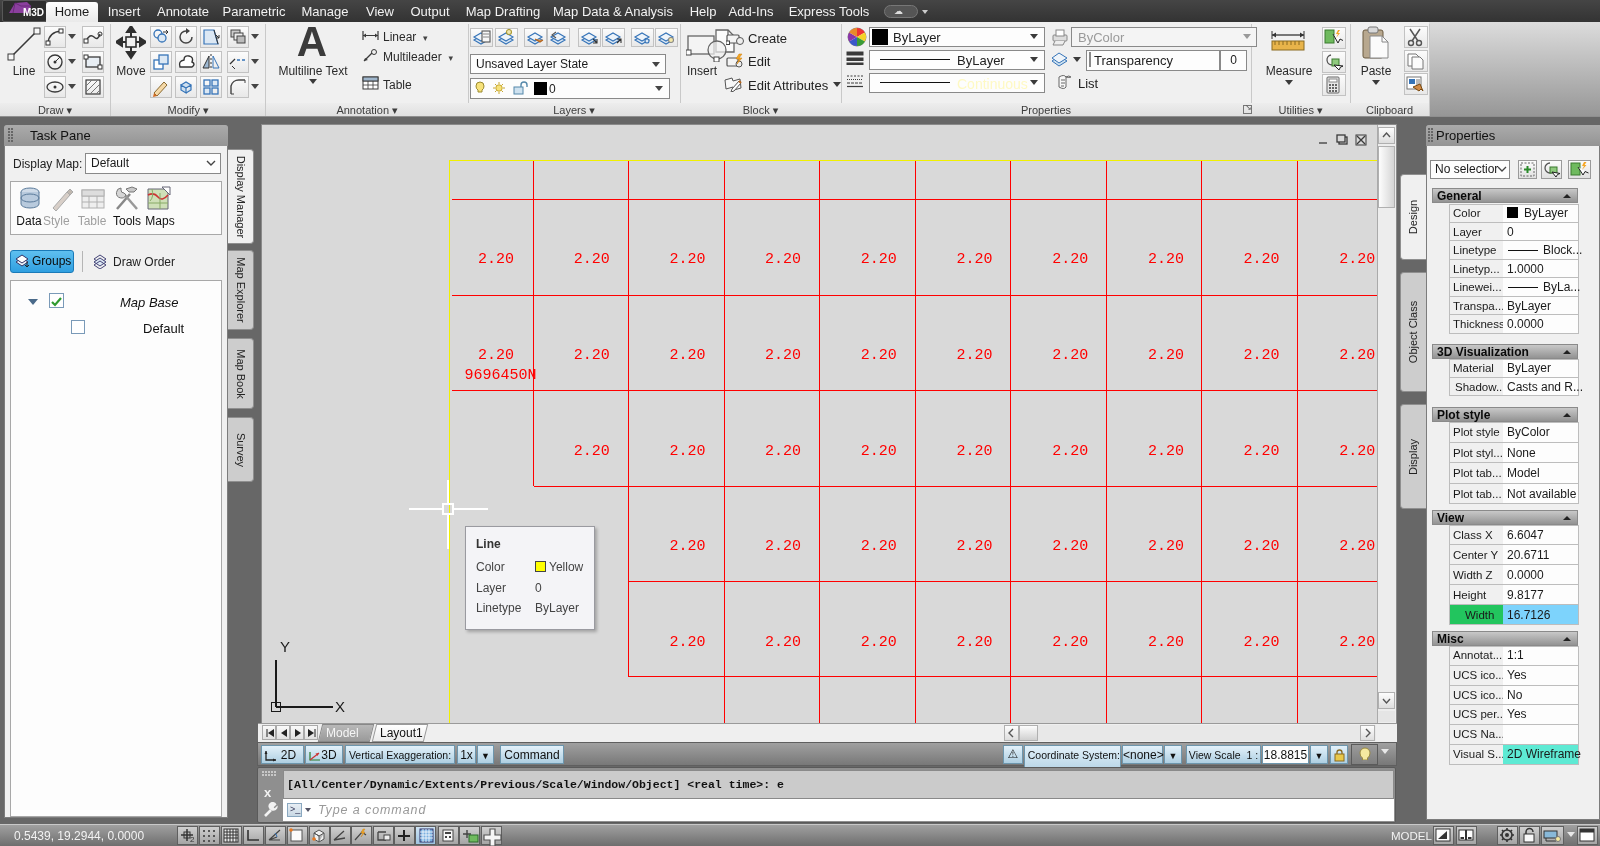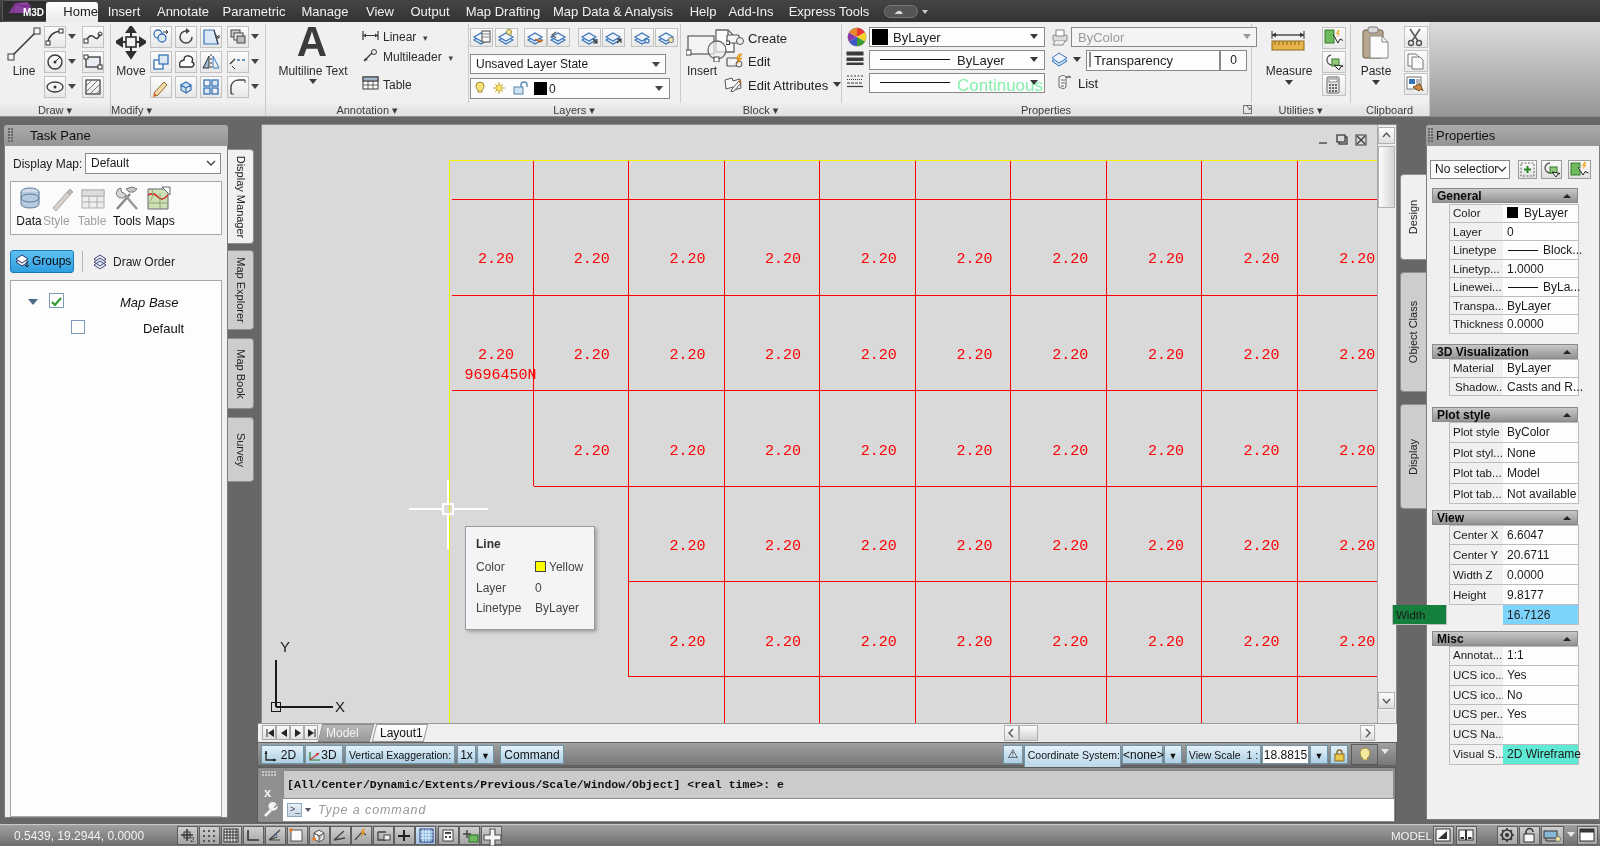--- a/index.html
+++ b/index.html
@@ -17,21 +17,21 @@
 
 <div class="a" style="left:0;top:0;width:1600px;height:22px;background:linear-gradient(#454545,#333333);"></div>
 <div class="a" style="left:2px;top:0px;width:45px;height:22px;background:#2d2d2d;border:1px solid #585858;border-radius:2px;box-sizing:border-box;">
  <svg width="43" height="20" style="position:absolute;left:0;top:0;">
   <path d="M6 12 L12 2 L24 1 L28 5 L26 12 Z" fill="#8b3f9e"></path>
   <path d="M12 2 L18 5 L28 5 M12 2 L10 12" stroke="#6a2a7a" stroke-width="1" fill="none"></path>
  </svg>
  <span style="position:absolute;right:2px;top:6px;font-size:10px;font-weight:bold;color:#fff;margin-left:8px;">M3D</span>
 </div>
 
-<div class="a" style="left:46px;top:2px;width:52px;height:20px;background:linear-gradient(#ffffff,#e9e9e9);border-radius:3px 3px 0 0;color:#1c1c1c;font-size:13px;text-align:right;line-height:20px;">Home</div>
+<div class="a" style="left:46px;top:2px;width:52px;height:20px;background:linear-gradient(#ffffff,#e9e9e9);border-radius:3px 3px 0 0;color:#1c1c1c;font-size:13px;text-align:center;line-height:20px;">Home</div>
 <div class="a" style="left:104px;top:2px;width:40px;height:20px;color:#f2f2f2;font-size:13px;text-align:center;line-height:20px;">Insert</div>
 <div class="a" style="left:155px;top:2px;width:56px;height:20px;color:#f2f2f2;font-size:13px;text-align:center;line-height:20px;">Annotate</div>
 <div class="a" style="left:222px;top:2px;width:64px;height:20px;color:#f2f2f2;font-size:13px;text-align:center;line-height:20px;">Parametric</div>
 <div class="a" style="left:297px;top:2px;width:56px;height:20px;color:#f2f2f2;font-size:13px;text-align:center;line-height:20px;">Manage</div>
 <div class="a" style="left:362px;top:2px;width:36px;height:20px;color:#f2f2f2;font-size:13px;text-align:center;line-height:20px;">View</div>
 <div class="a" style="left:404px;top:2px;width:52px;height:20px;color:#f2f2f2;font-size:13px;text-align:center;line-height:20px;">Output</div>
 <div class="a" style="left:464px;top:2px;width:78px;height:20px;color:#f2f2f2;font-size:13px;text-align:center;line-height:20px;">Map Drafting</div>
 <div class="a" style="left:549px;top:2px;width:128px;height:20px;color:#f2f2f2;font-size:13px;text-align:center;line-height:20px;">Map Data &amp; Analysis</div>
 <div class="a" style="left:686px;top:2px;width:34px;height:20px;color:#f2f2f2;font-size:13px;text-align:center;line-height:20px;">Help</div>
 <div class="a" style="left:726px;top:2px;width:50px;height:20px;color:#f2f2f2;font-size:13px;text-align:center;line-height:20px;">Add-Ins</div>
@@ -42,21 +42,21 @@
 <div class="a" style="left:922px;top:10px;width:0;height:0;border-left:3px solid transparent;border-right:3px solid transparent;border-top:4px solid #ccc;"></div>
 
 <div class="a" style="left:0;top:22px;width:1600px;height:95px;background:#f0f0f0;"></div>
 <div class="a" style="left:1429px;top:22px;width:171px;height:95px;background:linear-gradient(#dcdcdc,#969696);"></div>
 <div class="a" style="left:0;top:116px;width:1600px;height:1px;background:#8f8f8f;"></div>
 
 <div class="a" style="left:0px;top:103px;width:110px;height:13px;background:linear-gradient(#ededed,#e0e0e0);"></div>
 <div class="a" style="left:0px;top:104px;width:110px;height:12px;color:#3c3c3c;font-size:11px;text-align:center;line-height:12px;">Draw ▾</div>
 <div class="a" style="left:110px;top:24px;width:1px;height:92px;background:#c9c9c9;"></div>
 <div class="a" style="left:111px;top:103px;width:154px;height:13px;background:linear-gradient(#ededed,#e0e0e0);"></div>
-<div class="a" style="left:111px;top:104px;width:154px;height:12px;color:#3c3c3c;font-size:11px;text-align:left;line-height:12px;">Modify ▾</div>
+<div class="a" style="left:111px;top:104px;width:154px;height:12px;color:#3c3c3c;font-size:11px;text-align:center;line-height:12px;">Modify ▾</div>
 <div class="a" style="left:265px;top:24px;width:1px;height:92px;background:#c9c9c9;"></div>
 <div class="a" style="left:266px;top:103px;width:202px;height:13px;background:linear-gradient(#ededed,#e0e0e0);"></div>
 <div class="a" style="left:266px;top:104px;width:202px;height:12px;color:#3c3c3c;font-size:11px;text-align:center;line-height:12px;">Annotation ▾</div>
 <div class="a" style="left:468px;top:24px;width:1px;height:92px;background:#c9c9c9;"></div>
 <div class="a" style="left:468px;top:103px;width:212px;height:13px;background:linear-gradient(#ededed,#e0e0e0);"></div>
 <div class="a" style="left:468px;top:104px;width:212px;height:12px;color:#3c3c3c;font-size:11px;text-align:center;line-height:12px;">Layers ▾</div>
 <div class="a" style="left:680px;top:24px;width:1px;height:92px;background:#c9c9c9;"></div>
 <div class="a" style="left:680px;top:103px;width:161px;height:13px;background:linear-gradient(#ededed,#e0e0e0);"></div>
 <div class="a" style="left:680px;top:104px;width:161px;height:12px;color:#3c3c3c;font-size:11px;text-align:center;line-height:12px;">Block ▾</div>
 <div class="a" style="left:841px;top:24px;width:1px;height:92px;background:#c9c9c9;"></div>
@@ -342,21 +342,21 @@
 <svg class="a" style="left:846px;top:74px;" width="19" height="17">
     <g stroke="#3a3a3a" stroke-width="1.2">
       <path d="M1 2 h16" stroke-dasharray="2 1.5"></path>
       <path d="M1 5.5 h16" stroke-dasharray="1 1"></path>
       <path d="M1 9 h16" stroke-dasharray="3 1"></path>
       <path d="M1 12.5 h16"></path>
     </g>
   </svg>
 <div class="cmb" style="left:869px;top:73px;width:176px;height:20px;"></div>
 <div class="a" style="left:880px;top:82px;width:70px;height:1px;background:#111;"></div>
-<div class="a" style="left:957px;top:76px;font-size:17px;color:#86efac;">Continuous</div>
+<div class="a" style="left:957px;top:76px;font-size:14px;color:#fef9c3;">Continuous</div>
 <div class="chv" style="left:1030px;top:80px;"></div>
 <svg class="a" style="left:1051px;top:28px;" width="18" height="18">
     <rect x="2" y="7" width="14" height="6" rx="1" fill="#ddd" stroke="#888"></rect>
     <rect x="5" y="2" width="8" height="6" fill="#fff" stroke="#888"></rect>
     <path d="M4 13 l-2 4 h10 l2 -4" fill="#eee" stroke="#888"></path>
   </svg>
 <div class="cmb" style="left:1071px;top:27px;width:186px;height:20px;background:#f4f4f4;"></div>
 <div class="a" style="left:1078px;top:30px;font-size:13px;color:#9a9a9a;">ByColor</div>
 <div class="chv" style="left:1243px;top:34px;border-top-color:#999;"></div>
 <svg class="a" style="left:1049px;top:51px;" width="22" height="17">
@@ -919,29 +919,29 @@
 <div class="a" style="left:1449px;top:442.5px;width:55px;height:20.5px;background:#f0f0f0;border:1px solid #bdbdbd;border-top:none;box-sizing:border-box;font-size:11.5px;color:#1a1a1a;line-height:20.5px;"><span style="margin-left:3px;white-space:nowrap;">Plot styl...</span></div>
 <div class="a" style="left:1503px;top:442.5px;width:76px;height:20.5px;background:#fdfdfd;border:1px solid #bdbdbd;border-top:none;border-left:none;box-sizing:border-box;font-size:12px;color:#1a1a1a;line-height:20.5px;"><span style="margin-left:4px;white-space:nowrap;">None</span></div>
 <div class="a" style="left:1449px;top:463px;width:55px;height:20.5px;background:#f0f0f0;border:1px solid #bdbdbd;border-top:none;box-sizing:border-box;font-size:11.5px;color:#1a1a1a;line-height:20.5px;"><span style="margin-left:3px;white-space:nowrap;">Plot tab...</span></div>
 <div class="a" style="left:1503px;top:463px;width:76px;height:20.5px;background:#fdfdfd;border:1px solid #bdbdbd;border-top:none;border-left:none;box-sizing:border-box;font-size:12px;color:#1a1a1a;line-height:20.5px;"><span style="margin-left:4px;white-space:nowrap;">Model</span></div>
 <div class="a" style="left:1449px;top:483.5px;width:55px;height:20.5px;background:#f0f0f0;border:1px solid #bdbdbd;border-top:none;box-sizing:border-box;font-size:11.5px;color:#1a1a1a;line-height:20.5px;"><span style="margin-left:3px;white-space:nowrap;">Plot tab...</span></div>
 <div class="a" style="left:1503px;top:483.5px;width:76px;height:20.5px;background:#fdfdfd;border:1px solid #bdbdbd;border-top:none;border-left:none;box-sizing:border-box;font-size:12px;color:#1a1a1a;line-height:20.5px;"><span style="margin-left:4px;white-space:nowrap;">Not available</span></div>
 <div class="a" style="left:1449px;top:422px;width:130px;height:1px;background:#bdbdbd;"></div>
 <div class="a" style="left:1432px;top:510px;width:146px;height:15px;background:linear-gradient(#c8c8c8,#939393);border:1px solid #8a8a8a;box-sizing:border-box;font-size:12px;font-weight:bold;color:#0a0a0a;line-height:14px;"><span style="margin-left:4px;">View</span><svg style="position:absolute;right:5px;top:4px;" width="10" height="6">
       <path d="M1 5 l4 -4 4 4" fill="#222"></path>
     </svg></div>
-<div class="a" style="left:1449px;top:525px;width:55px;height:20px;background:#f0f0f0;border:1px solid #bdbdbd;border-top:none;box-sizing:border-box;font-size:11.5px;color:#1a1a1a;line-height:20px;"><span style="margin-left:3px;white-space:nowrap;">Center X</span></div>
+<div class="a" style="left:1449px;top:525px;width:55px;height:20px;background:#f0f0f0;border:1px solid #bdbdbd;border-top:none;box-sizing:border-box;font-size:11.5px;color:#1a1a1a;line-height:20px;"><span style="margin-left:3px;white-space:nowrap;">Class X</span></div>
 <div class="a" style="left:1503px;top:525px;width:76px;height:20px;background:#fdfdfd;border:1px solid #bdbdbd;border-top:none;border-left:none;box-sizing:border-box;font-size:12px;color:#1a1a1a;line-height:20px;"><span style="margin-left:4px;white-space:nowrap;">6.6047</span></div>
 <div class="a" style="left:1449px;top:545px;width:55px;height:20px;background:#f0f0f0;border:1px solid #bdbdbd;border-top:none;box-sizing:border-box;font-size:11.5px;color:#1a1a1a;line-height:20px;"><span style="margin-left:3px;white-space:nowrap;">Center Y</span></div>
 <div class="a" style="left:1503px;top:545px;width:76px;height:20px;background:#fdfdfd;border:1px solid #bdbdbd;border-top:none;border-left:none;box-sizing:border-box;font-size:12px;color:#1a1a1a;line-height:20px;"><span style="margin-left:4px;white-space:nowrap;">20.6711</span></div>
 <div class="a" style="left:1449px;top:565px;width:55px;height:20px;background:#f0f0f0;border:1px solid #bdbdbd;border-top:none;box-sizing:border-box;font-size:11.5px;color:#1a1a1a;line-height:20px;"><span style="margin-left:3px;white-space:nowrap;">Width Z</span></div>
 <div class="a" style="left:1503px;top:565px;width:76px;height:20px;background:#fdfdfd;border:1px solid #bdbdbd;border-top:none;border-left:none;box-sizing:border-box;font-size:12px;color:#1a1a1a;line-height:20px;"><span style="margin-left:4px;white-space:nowrap;">0.0000</span></div>
 <div class="a" style="left:1449px;top:585px;width:55px;height:20px;background:#f0f0f0;border:1px solid #bdbdbd;border-top:none;box-sizing:border-box;font-size:11.5px;color:#1a1a1a;line-height:20px;"><span style="margin-left:3px;white-space:nowrap;">Height</span></div>
 <div class="a" style="left:1503px;top:585px;width:76px;height:20px;background:#fdfdfd;border:1px solid #bdbdbd;border-top:none;border-left:none;box-sizing:border-box;font-size:12px;color:#1a1a1a;line-height:20px;"><span style="margin-left:4px;white-space:nowrap;">9.8177</span></div>
-<div class="a" style="left:1392px;top:605px;width:55px;height:20px;background:#15803d;border:1px solid #bdbdbd;border-top:none;box-sizing:border-box;font-size:11.5px;color:#1a1a1a;line-height:20px;"><span style="margin-left:3px;white-space:nowrap;">Width</span></div>
+<div class="a" style="left:1449px;top:605px;width:55px;height:20px;background:#22c55e;border:1px solid #bdbdbd;border-top:none;box-sizing:border-box;font-size:11.5px;color:#1a1a1a;line-height:20px;padding-left:12px;"><span style="margin-left:3px;white-space:nowrap;">Width</span></div>
 <div class="a" style="left:1503px;top:605px;width:76px;height:20px;background:#7dd3fc;border:1px solid #bdbdbd;border-top:none;border-left:none;box-sizing:border-box;font-size:12px;color:#1a1a1a;line-height:20px;"><span style="margin-left:4px;white-space:nowrap;">16.7126</span></div>
 <div class="a" style="left:1449px;top:525px;width:130px;height:1px;background:#bdbdbd;"></div>
 <div class="a" style="left:1432px;top:631px;width:146px;height:15px;background:linear-gradient(#c8c8c8,#939393);border:1px solid #8a8a8a;box-sizing:border-box;font-size:12px;font-weight:bold;color:#0a0a0a;line-height:14px;"><span style="margin-left:4px;">Misc</span><svg style="position:absolute;right:5px;top:4px;" width="10" height="6">
       <path d="M1 5 l4 -4 4 4" fill="#222"></path>
     </svg></div>
 <div class="a" style="left:1449px;top:646px;width:55px;height:19.799999999999955px;background:#f0f0f0;border:1px solid #bdbdbd;border-top:none;box-sizing:border-box;font-size:11.5px;color:#1a1a1a;line-height:19.799999999999955px;"><span style="margin-left:3px;white-space:nowrap;">Annotat...</span></div>
 <div class="a" style="left:1503px;top:646px;width:76px;height:19.799999999999955px;background:#fdfdfd;border:1px solid #bdbdbd;border-top:none;border-left:none;box-sizing:border-box;font-size:12px;color:#1a1a1a;line-height:19.799999999999955px;"><span style="margin-left:4px;white-space:nowrap;">1:1</span></div>
 <div class="a" style="left:1449px;top:665.8px;width:55px;height:19.800000000000068px;background:#f0f0f0;border:1px solid #bdbdbd;border-top:none;box-sizing:border-box;font-size:11.5px;color:#1a1a1a;line-height:19.800000000000068px;"><span style="margin-left:3px;white-space:nowrap;">UCS ico...</span></div>
 <div class="a" style="left:1503px;top:665.8px;width:76px;height:19.800000000000068px;background:#fdfdfd;border:1px solid #bdbdbd;border-top:none;border-left:none;box-sizing:border-box;font-size:12px;color:#1a1a1a;line-height:19.800000000000068px;"><span style="margin-left:4px;white-space:nowrap;">Yes</span></div>
 <div class="a" style="left:1449px;top:685.6px;width:55px;height:19.799999999999955px;background:#f0f0f0;border:1px solid #bdbdbd;border-top:none;box-sizing:border-box;font-size:11.5px;color:#1a1a1a;line-height:19.799999999999955px;"><span style="margin-left:3px;white-space:nowrap;">UCS ico...</span></div>

